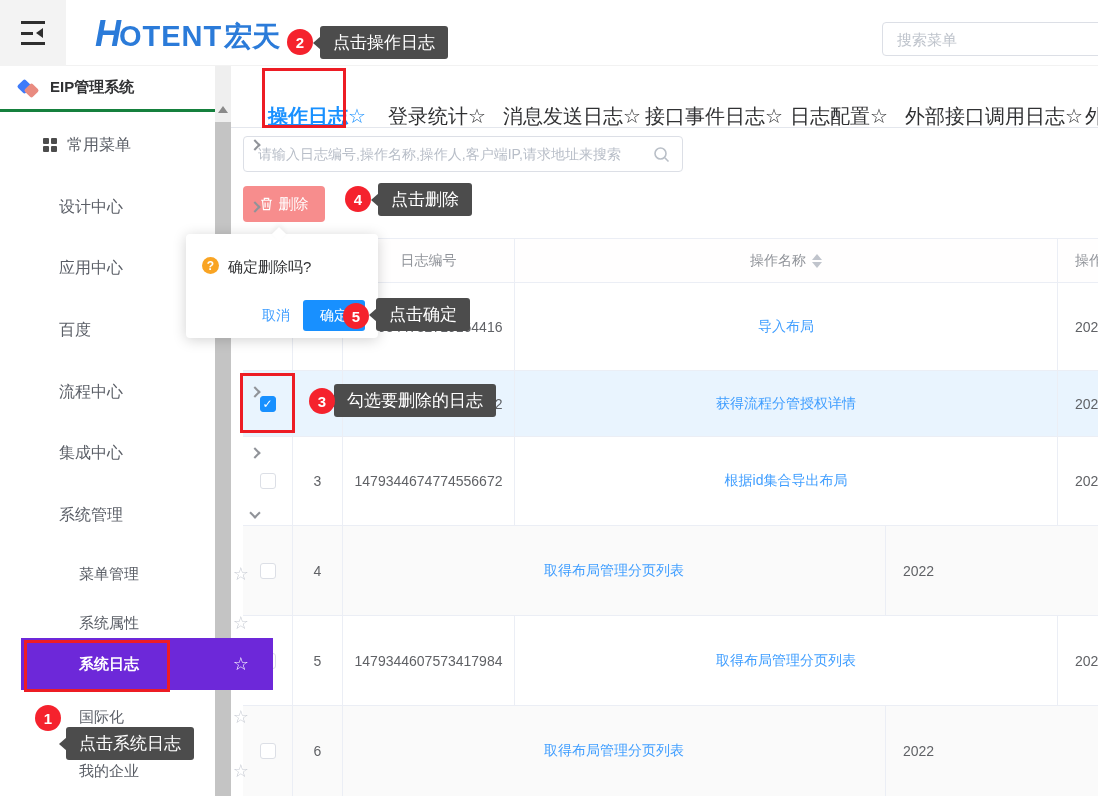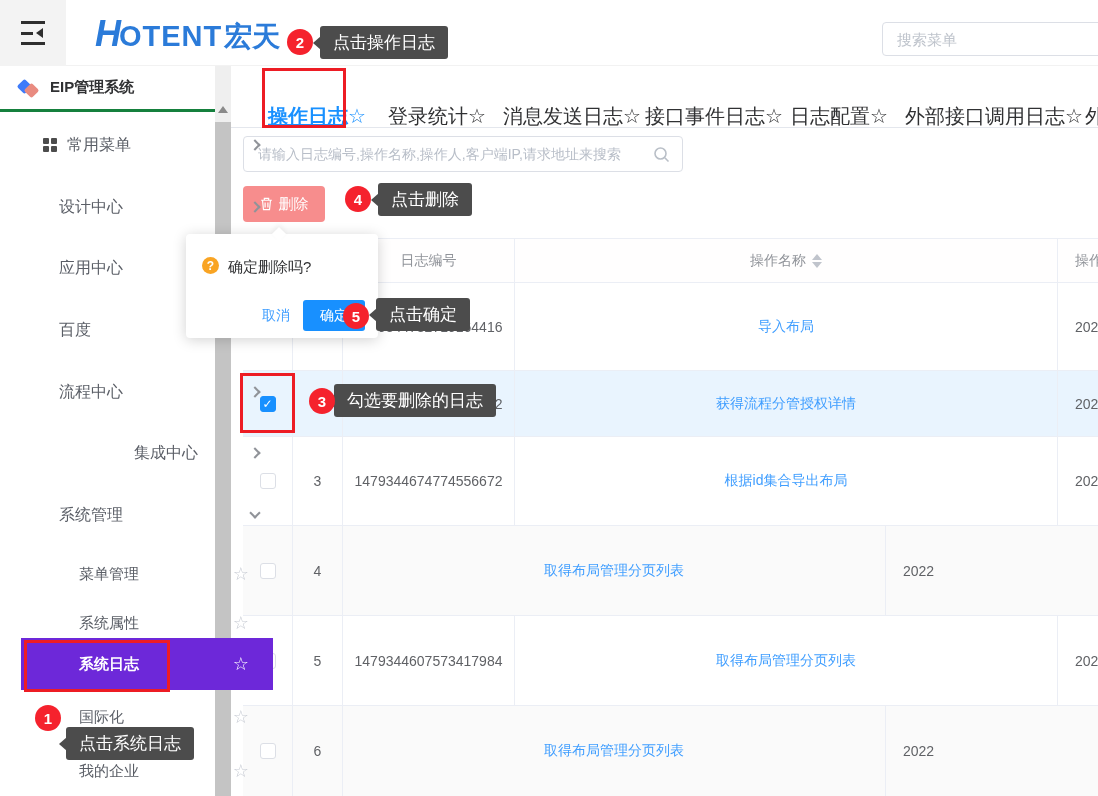--- a/index.html
+++ b/index.html
@@ -180,21 +180,21 @@
     <i class="chev right"></i>
   </div>
   <div class="sb-item lvl1" style="top:237px;">
     <span>百度</span>
     <i class="chev right"></i>
   </div>
   <div class="sb-item lvl1" style="top:299px;">
     <span>流程中心</span>
     <i class="chev right"></i>
   </div>
-  <div class="sb-item lvl1" style="top:360px;justify-content:center;">
+  <div class="sb-item lvl1" style="top:360px;">
     <span>集成中心</span>
     <i class="chev right"></i>
   </div>
   <div class="sb-item lvl1" style="top:422px;">
     <span>系统管理</span>
     <i class="chev down"></i>
   </div>
   <div class="sb-item lvl2" style="top:484px;">
     <span>菜单管理</span>
     <span class="star">☆</span>

